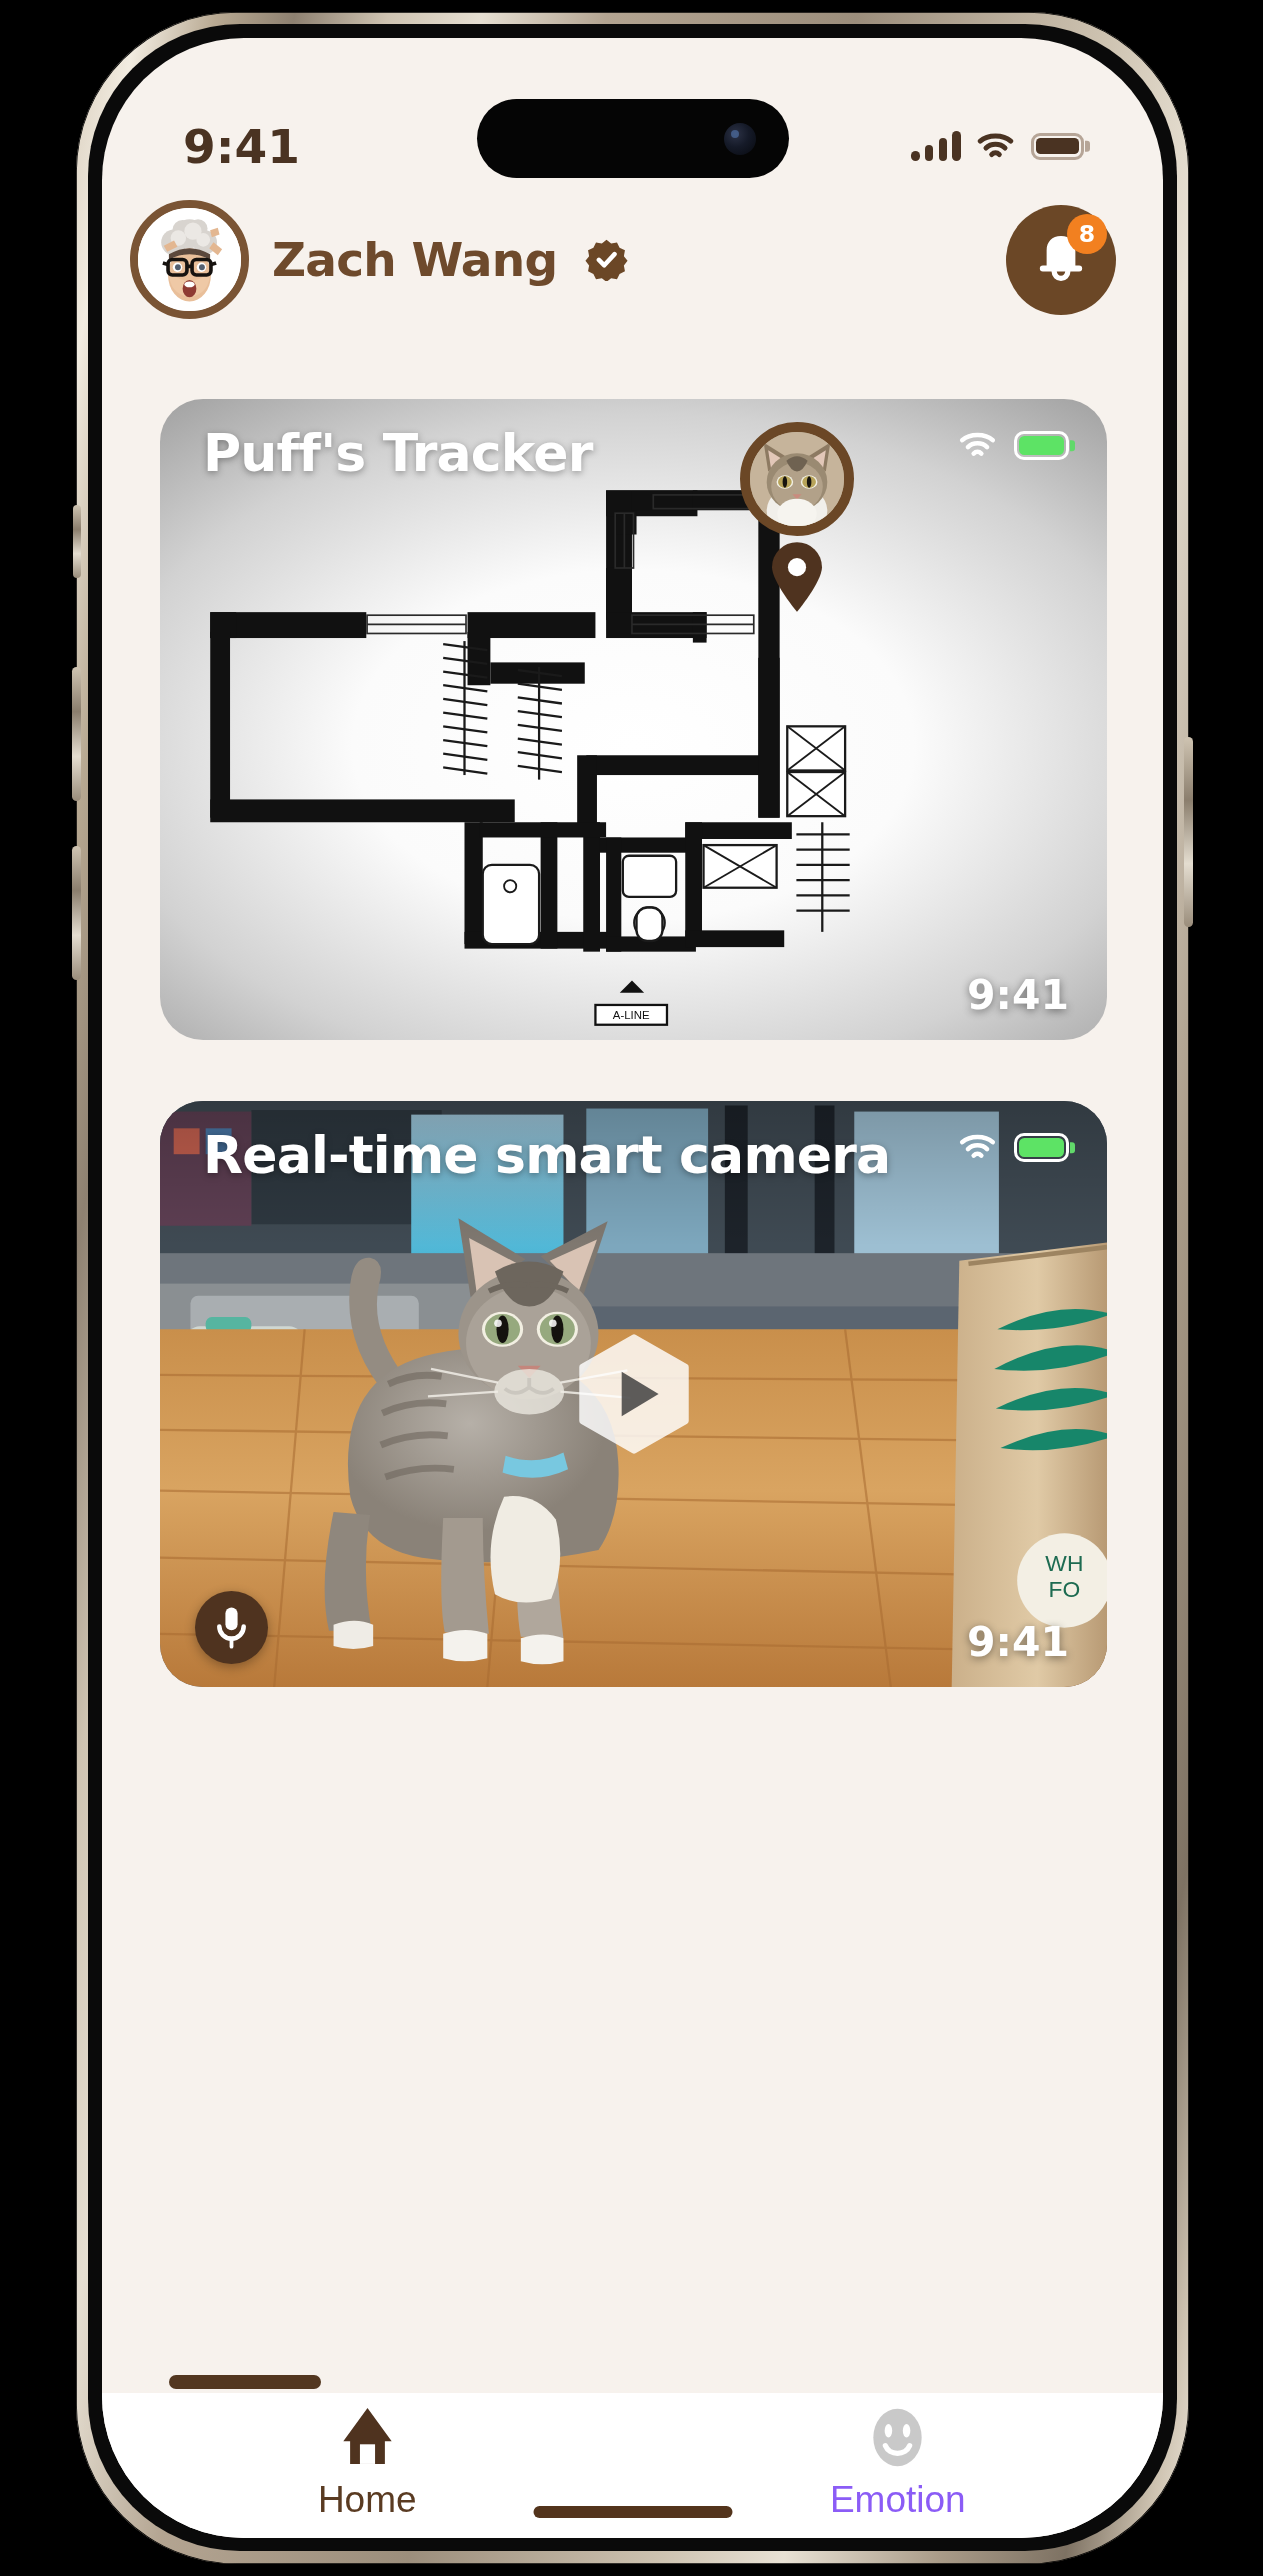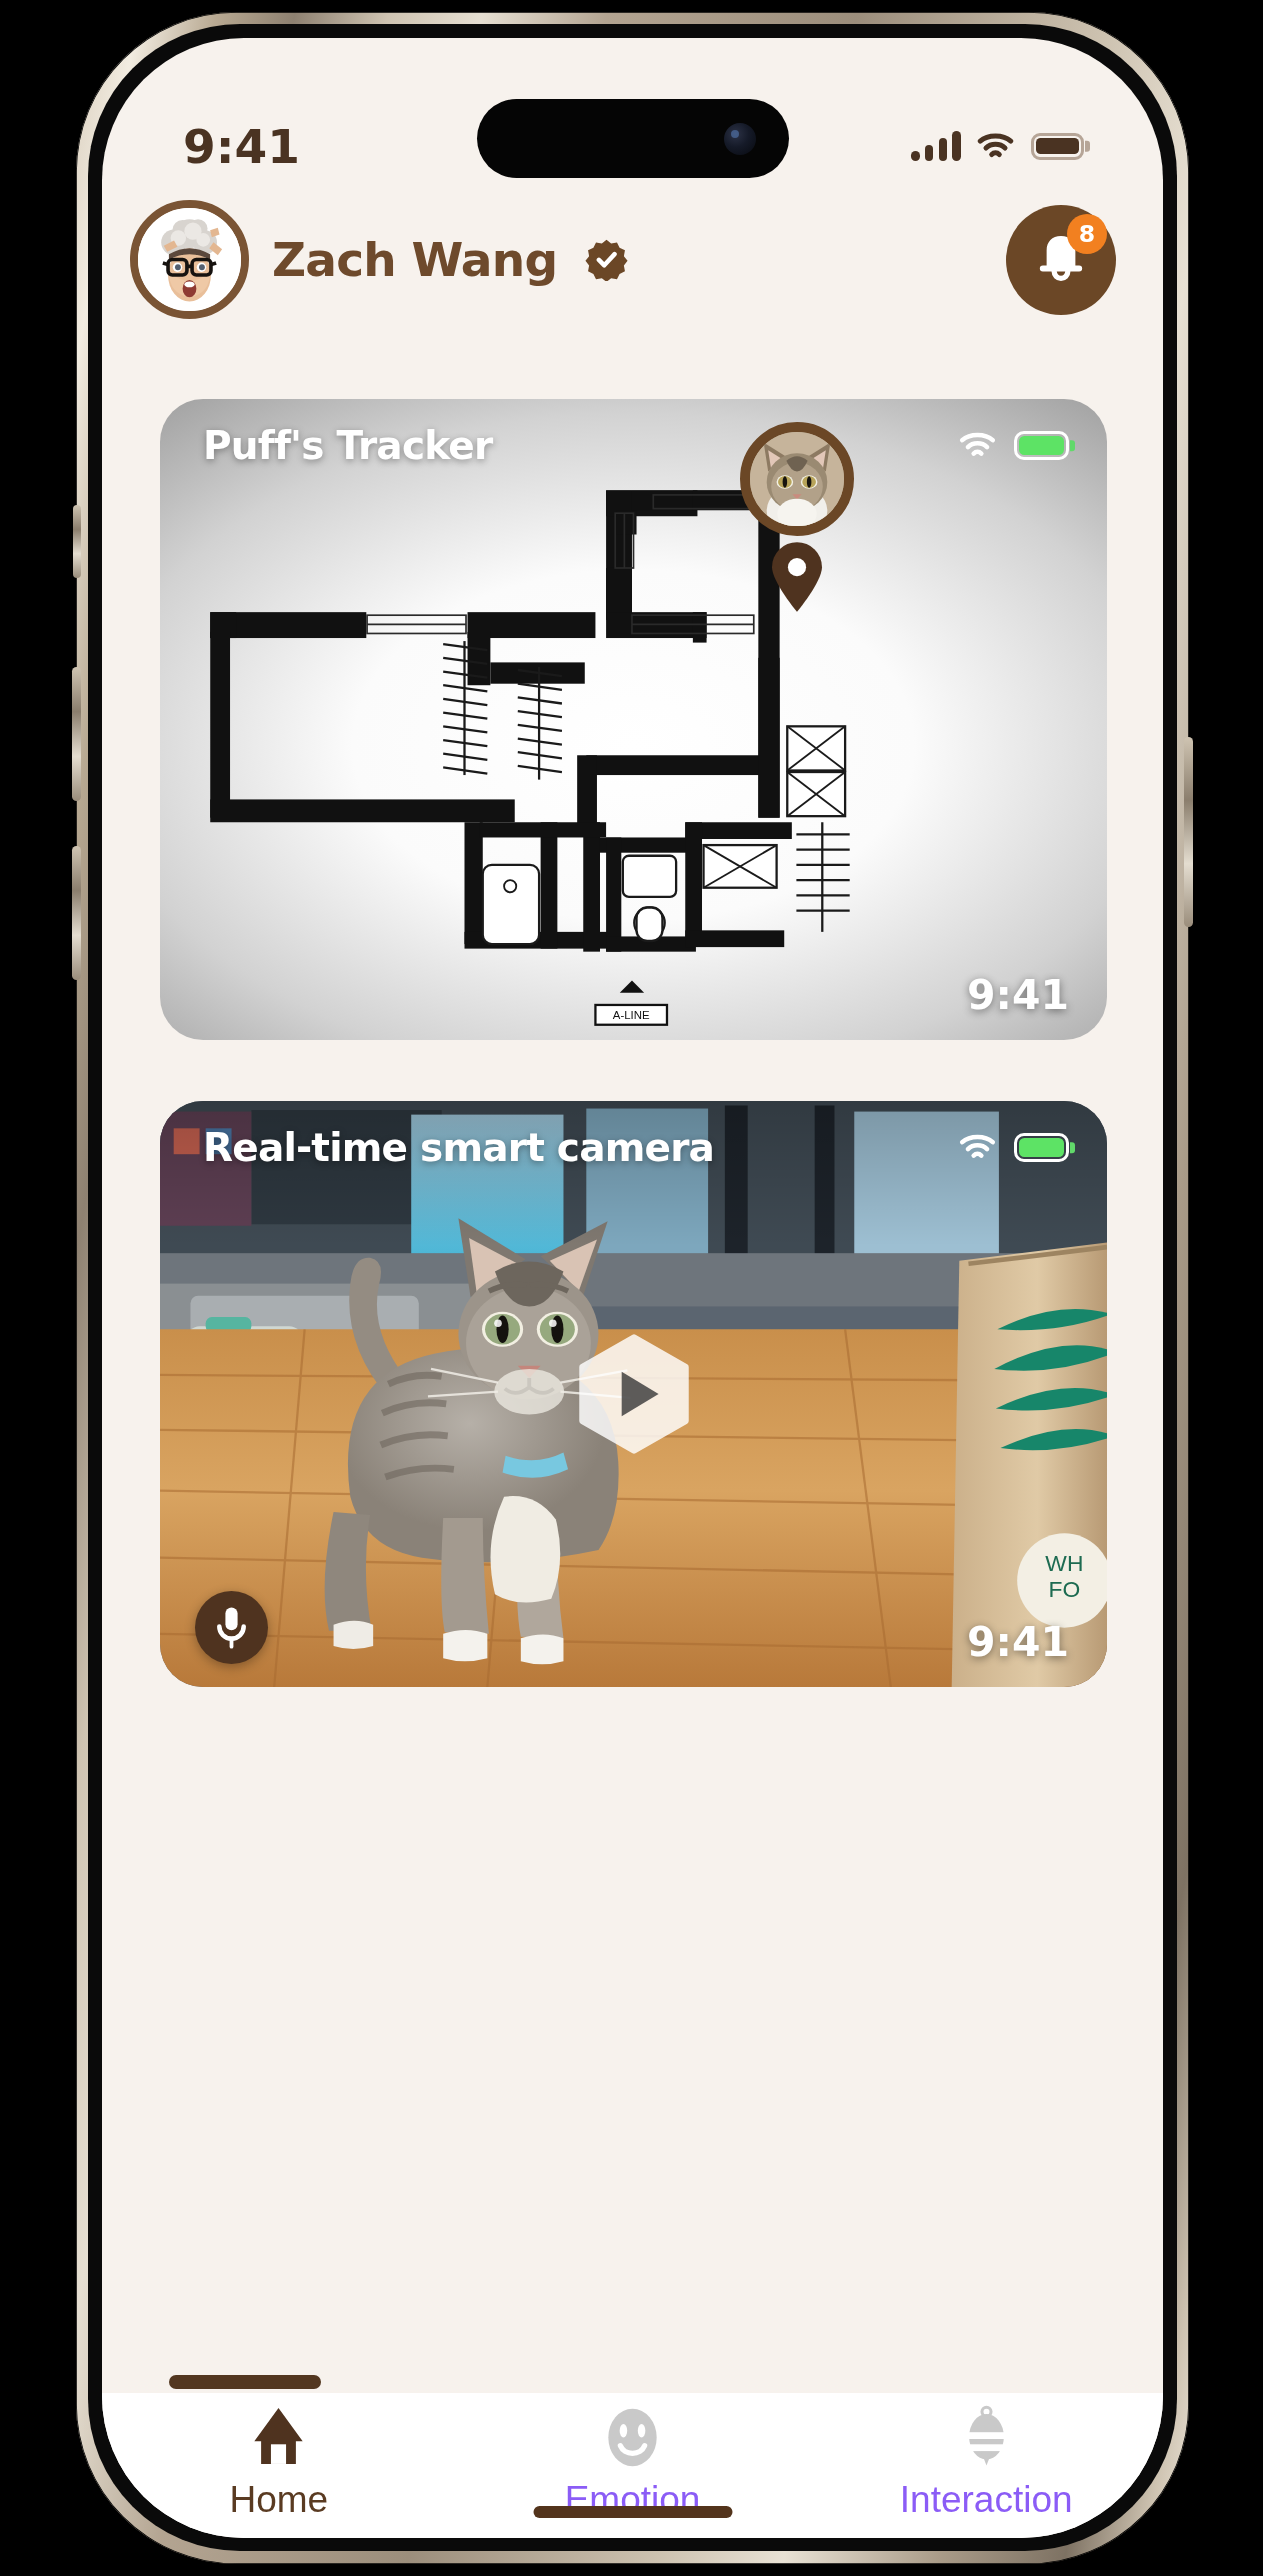--- a/index.html
+++ b/index.html
@@ -156,21 +156,21 @@
     position: absolute; left: 58px;
     width: 947px;
     border-radius: 43px;
     overflow: hidden;
   }
   .card-tracker { top: 67px; height: 641px; }
   .card-camera  { top: 769px; height: 586px; }
 
   .card-title {
     position: absolute; left: 43px; top: 24px;
-    font-size: 39px; font-weight: 700; color: #fff;
+    font-size: 52px; font-weight: 700; color: #fff;
     font-family: "DejaVu Sans", sans-serif;
     letter-spacing: -0.8px;
     text-shadow: 0 1.5px 7.6px rgba(0,0,0,.35);
     z-index: 6;
   }
   .card-status {
     position: absolute; right: 38px; top: 32px;
     display: flex; align-items: center; gap: 18px; z-index: 6;
   }
   .card-batt {
@@ -700,29 +700,19 @@
       <div class="tab tab-idle">
         <svg class="tab-icon" viewBox="0 0 86 86">
           <ellipse cx="43" cy="43" rx="32" ry="38" fill="#c9c9c9"></ellipse>
           <ellipse cx="31" cy="34" rx="5" ry="9" fill="#ffffff"></ellipse>
           <ellipse cx="55" cy="34" rx="5" ry="9" fill="#ffffff"></ellipse>
           <path d="M27 54 a17 15 0 0 0 32 0" stroke="#ffffff" stroke-width="7" fill="none" stroke-linecap="round"></path>
         </svg>
         <div class="tab-label">Emotion</div>
       </div>
 
-      <div class="tab tab-idle">
-        <svg class="tab-icon" viewBox="0 0 86 86">
-          <circle cx="43" cy="9" r="6" fill="none" stroke="#c9c9c9" stroke-width="4"></circle>
-          <ellipse cx="43" cy="42" rx="23" ry="30" fill="#c9c9c9"></ellipse>
-          <rect x="19" y="36" width="48" height="9" fill="#ffffff"></rect>
-          <rect x="19" y="52" width="48" height="9" fill="#ffffff"></rect>
-          <path d="M36 62 l7 18 7 -18Z" fill="#c9c9c9"></path>
-        </svg>
-        <div class="tab-label">Interaction</div>
-      </div>
 
     </div>
 
     <div class="home-indicator"></div>
   </div>
 </div>
 
 
 </body></html>

